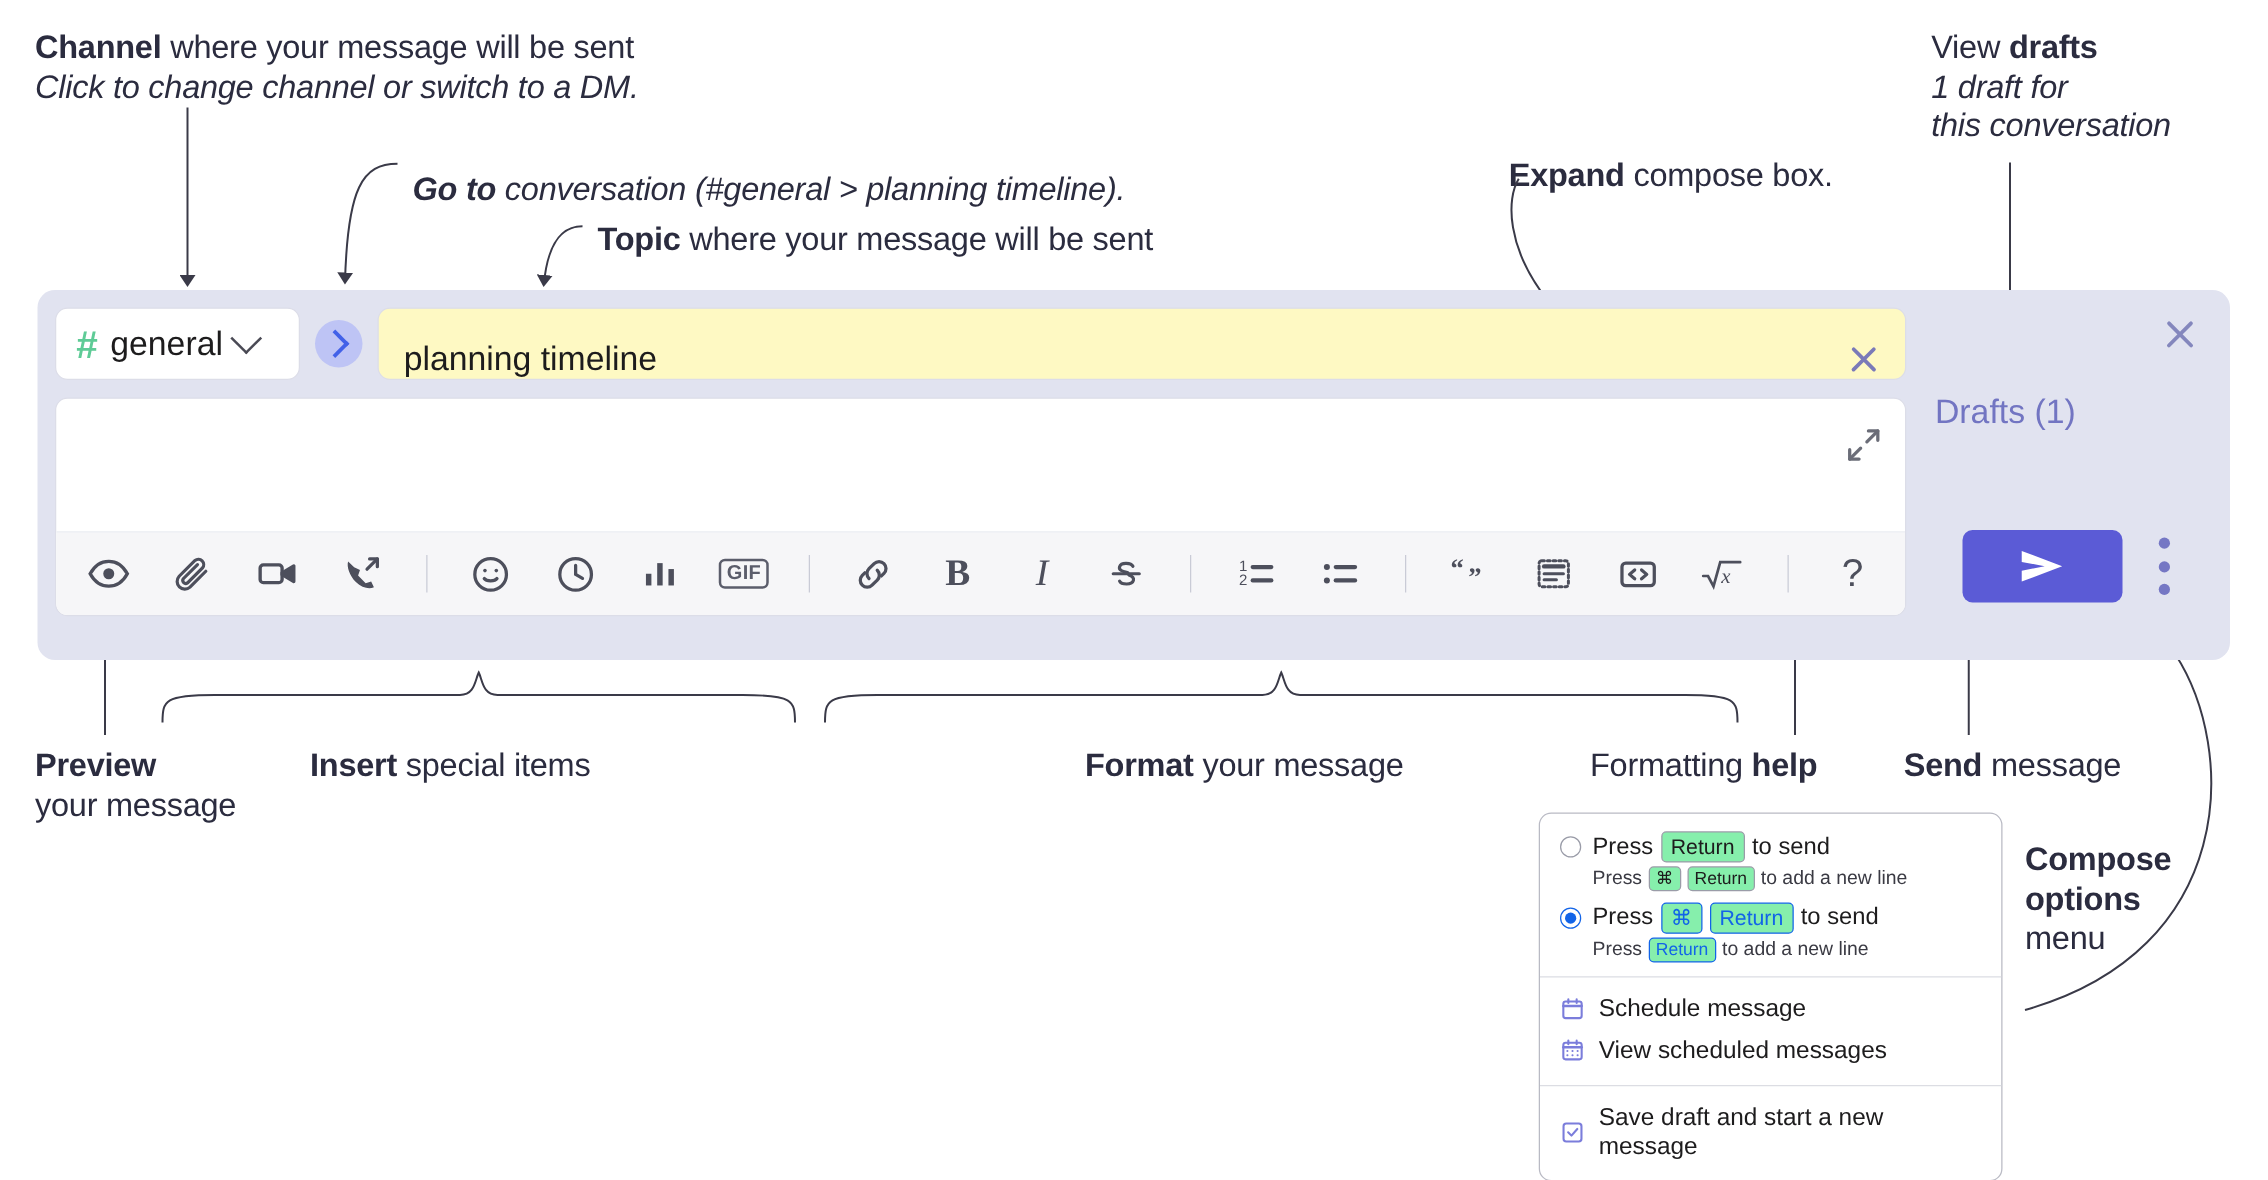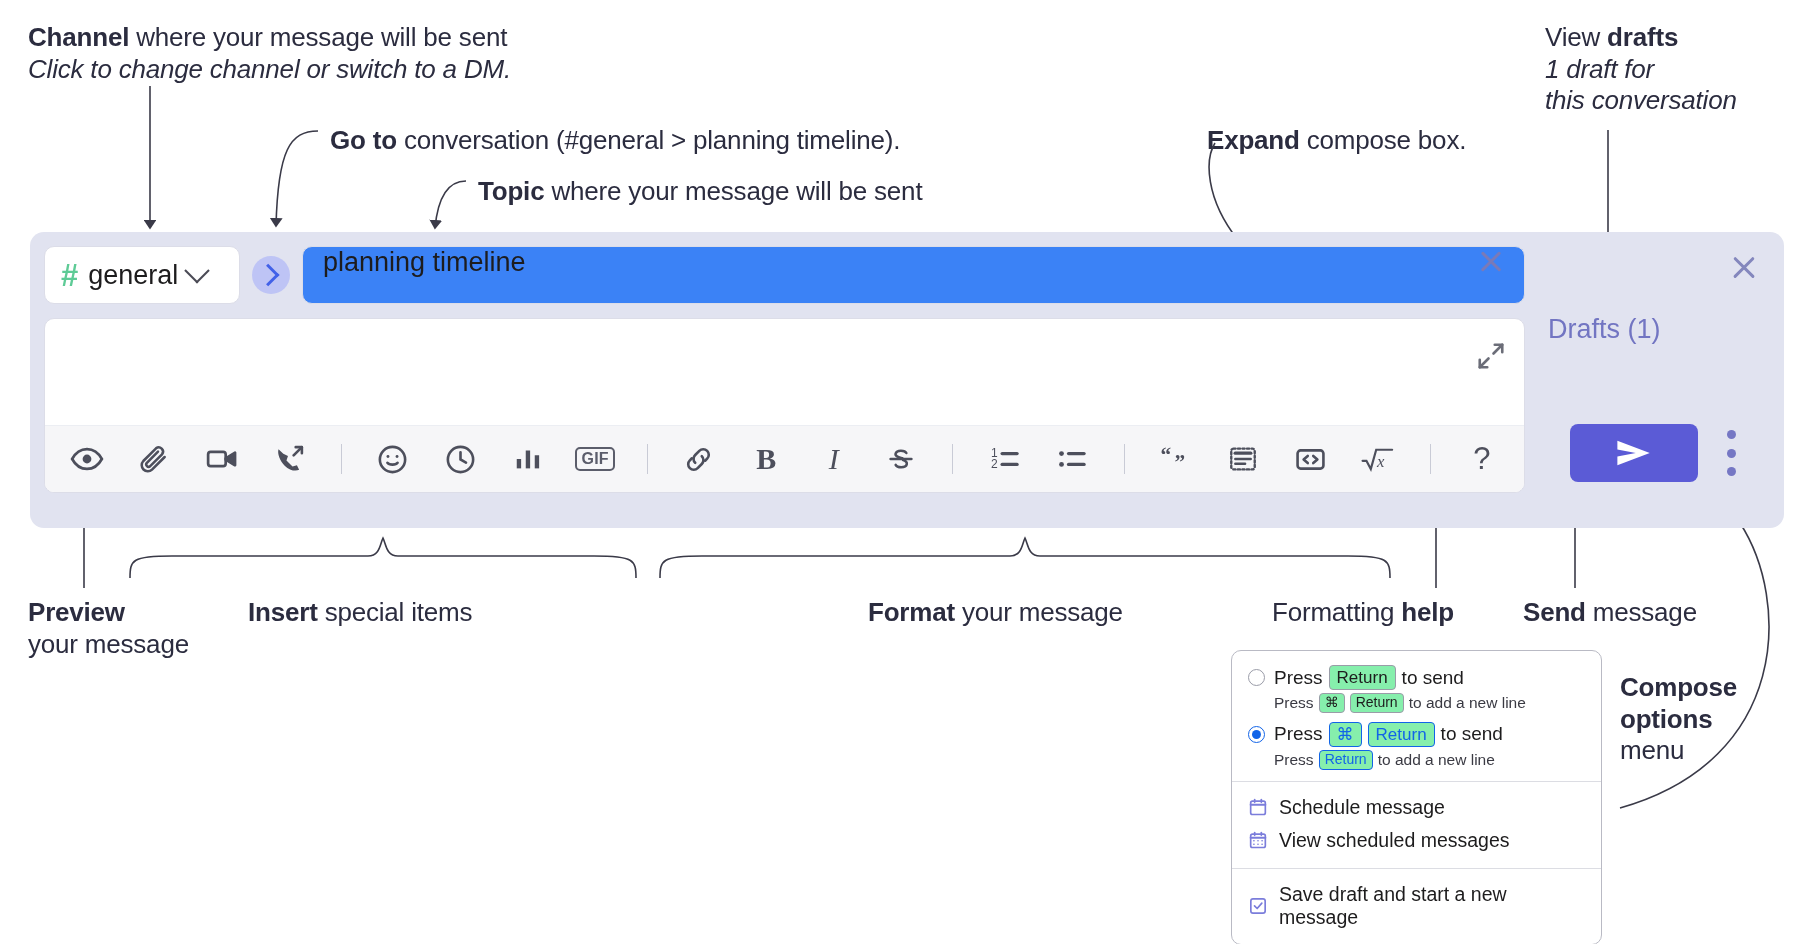--- a/index.html
+++ b/index.html
@@ -28,22 +28,22 @@
   #channel-name{font-size:27px;color:#1d1c1d;}
   .chev{width:16px;height:16px;border-right:2.4px solid #4a4a55;border-bottom:2.4px solid #4a4a55;
         transform:rotate(45deg) translate(-3px,-3px);}
   #goto-btn{
     width:38px;height:38px;border-radius:50%;background:#bec4f5;
     display:flex;align-items:center;justify-content:center;flex:none;
   }
   #goto-btn .gc{width:13px;height:13px;border-right:3.4px solid #4261e8;border-top:3.4px solid #4261e8;
      transform:rotate(45deg) translate(-2px,2px);}
   #topic-box{
-    flex:1;height:58px;background:#3b82f6;border-radius:10px;border:1px solid #dcdde8;
-    display:flex;align-items:flex-start;padding:0 18px 0 20px;box-sizing:border-box;
+    flex:1;height:58px;background:#fef9c3;border-radius:10px;border:1px solid #dcdde8;
+    display:flex;align-items:flex-end;padding:0 18px 0 20px;box-sizing:border-box;
   }
   #topic-value{flex:1;font-size:27px;color:#1d1c1d;}
   #topic-clear{width:30px;height:30px;position:relative;}
   #topic-clear:before,#topic-clear:after{
     content:"";position:absolute;left:2px;top:13px;width:26px;height:3.2px;background:#7a7ab8;border-radius:2px;}
   #topic-clear:before{transform:rotate(45deg);}
   #topic-clear:after{transform:rotate(-45deg);}
 
   #msg-card{
     margin-top:14px;background:#fff;border:1px solid #dcdde8;border-radius:10px;overflow:hidden;
@@ -103,21 +103,21 @@
   #lines{position:absolute;left:0;top:0;width:1814px;height:944px;pointer-events:none;}
 </style>
 </head>
 <body>
 
 <div class="abs ann" style="left:28px;top:22px;">
   <div><b>Channel</b><span> where your message will be sent</span></div>
   <div><i>Click to change channel or switch to a DM.</i></div>
 </div>
 
-<div class="abs ann" style="left:330px;top:125px;">
+<div class="abs ann" style="left:330px;top:136px;font-style:italic;">
   <b>Go to</b><span> conversation (#general &gt; planning timeline).</span>
 </div>
 
 <div class="abs ann" style="left:478px;top:176px;">
   <b>Topic</b><span> where your message will be sent</span>
 </div>
 
 <div class="abs ann" style="left:1207px;top:125px;">
   <b>Expand</b><span> compose box.</span>
 </div>

